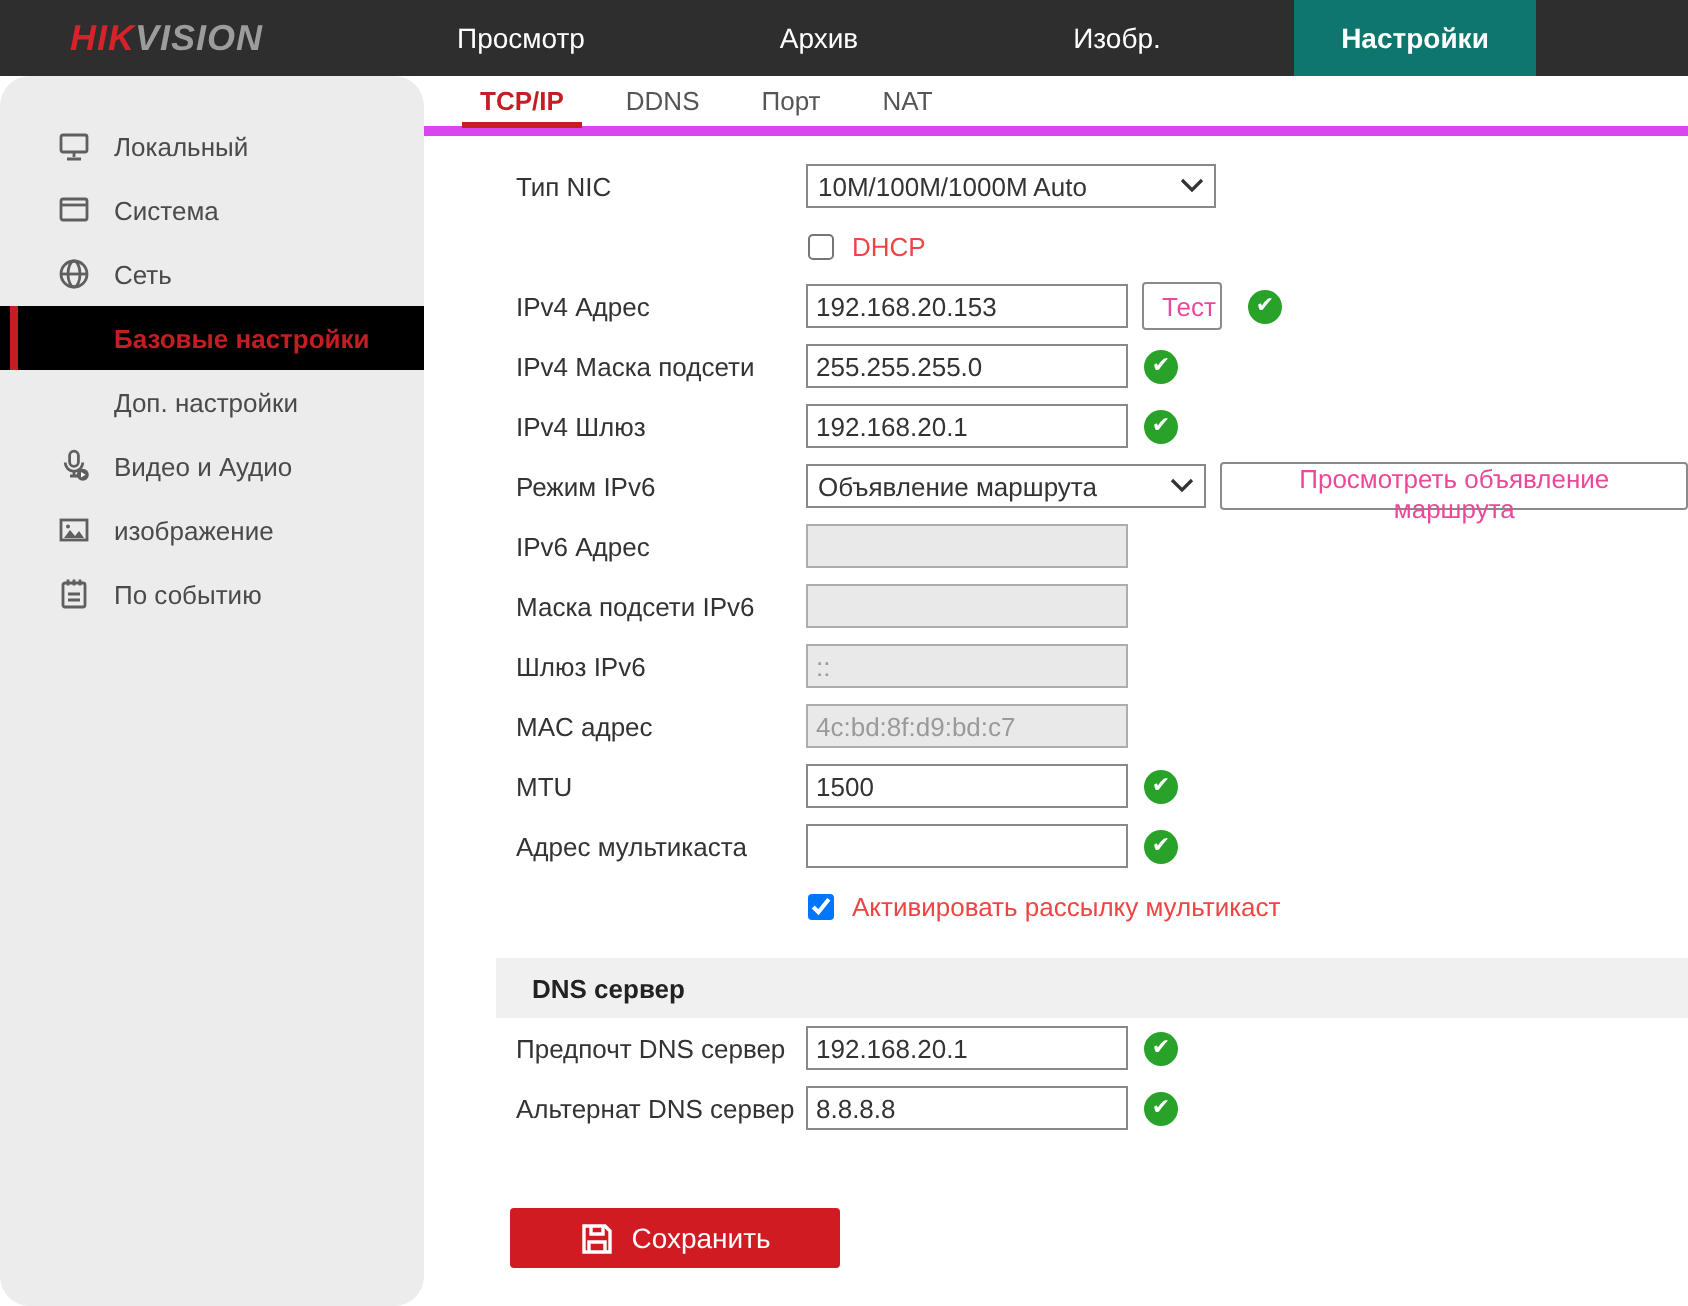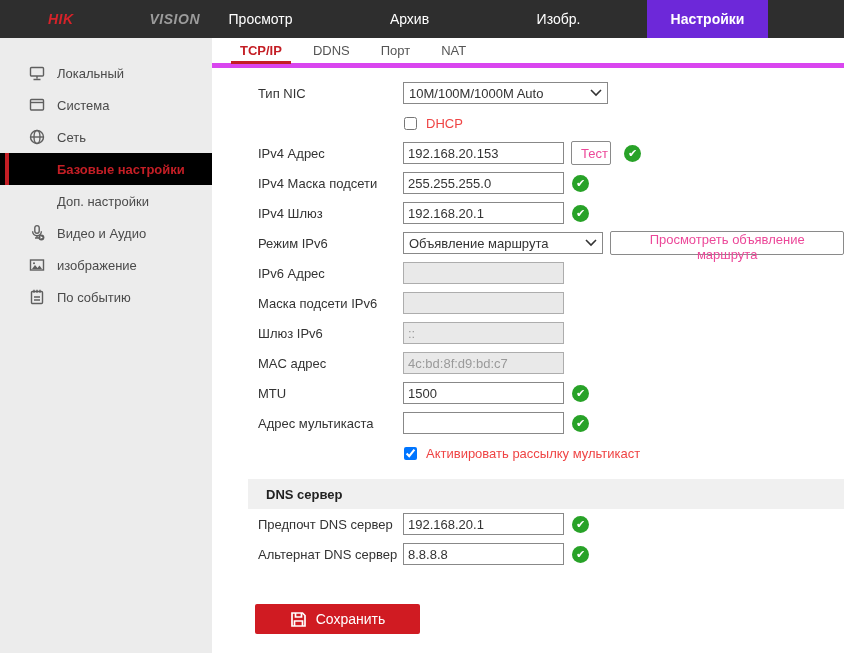--- a/index.html
+++ b/index.html
@@ -1,32 +1,32 @@
 <!DOCTYPE html>
 <html><head>
 <meta charset="utf-8">
 <style>
   * { box-sizing: border-box; }
   body { margin: 0; font-family: "Liberation Sans", sans-serif; background: #fff; }
   .screen { position: relative; width: 844px; height: 653px; overflow: hidden; background: #fff; }
 
   
   .header { height: 38px; background: #2e2e2e; display: flex; align-items: stretch; }
-  .logo { width: 200px; display: flex; align-items: center; padding-left: 48px;
-          font-style: italic; font-weight: bold; font-size: 14px; letter-spacing: .5px; justify-content: space-between; }
+  .logo { width: 200px; display: flex; align-items: center; padding-left: 35px;
+          font-style: italic; font-weight: bold; font-size: 18px; letter-spacing: .5px; }
   .logo .hik { color: #d6232a; }
   .logo .vision { color: #9c9c9c; }
   .nav { display: flex; gap: 28px; }
   .nav-item { width: 121px; display: flex; align-items: center; justify-content: center;
               color: #fff; font-size: 14px; cursor: pointer; }
-  .nav-item.active { background: #6d28d9; font-weight: bold; }
+  .nav-item.active { background: #0f766e; font-weight: bold; }
 
   
   .sidebar { position: absolute; top: 38px; left: 0; width: 212px; bottom: 0;
-             background: #ececec; padding-top: 19px; }
+             background: #ececec; padding-top: 19px; border-radius: 15px; }
   .side-item { height: 32px; display: flex; align-items: center; position: relative;
                color: #4a4a4a; font-size: 13px; cursor: pointer; }
   .side-icon { position: absolute; left: 28px; width: 18px; height: 18px; }
   .side-label { margin-left: 57px; }
   .side-item.selected { background: #000000; }
   .side-item.selected::before { content: ""; position: absolute; left: 5px; top: 0; bottom: 0;
                                 width: 4px; background: #c41e25; }
   .side-item.selected .side-label { color: #c41e25; font-weight: bold; }
 
   

